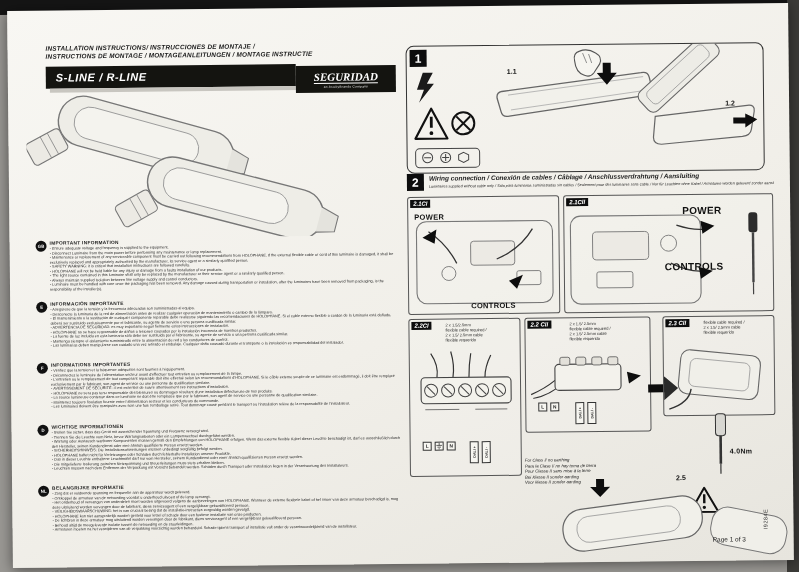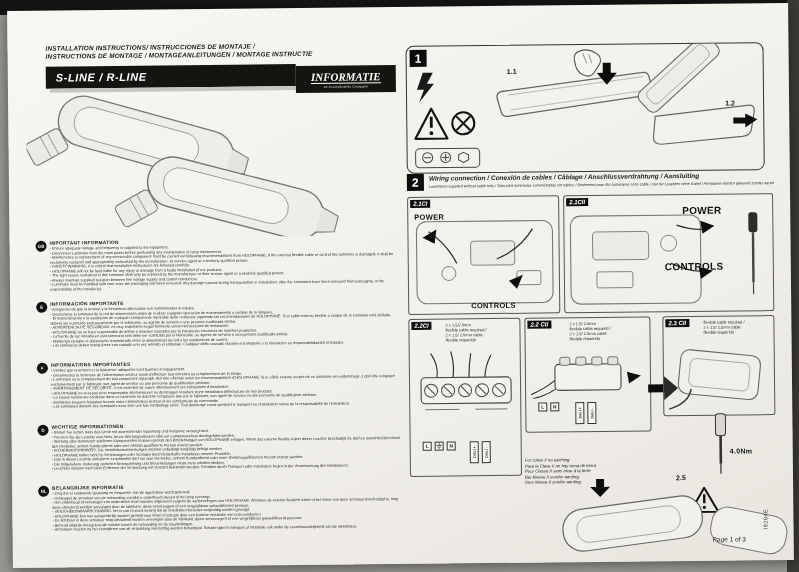--- a/index.html
+++ b/index.html
@@ -47,21 +47,21 @@
 
     <div class="abs doc-title" style="left:38px; top:34px; width:340px;">
       <div>INSTALLATION INSTRUCTIONS/   INSTRUCCIONES DE MONTAJE /</div>
       <div>INSTRUCTIONS DE MONTAGE / MONTAGEANLEITUNGEN / MONTAGE INSTRUCTIE</div>
     </div>
 
     <div class="abs bar sline" style="left:38px; top:56px; width:250px; height:22px;">S-LINE / R-LINE</div>
     <div class="abs" style="left:42px; top:78px; width:248px; height:4px; background:#c8c6c0;"></div>
 
     <div class="abs bar" style="left:288px; top:58px; width:100px; height:27px; display:flex; flex-direction:column; align-items:center; justify-content:center;">
-      <span class="holo">INFORMATIE</span>
+      <span class="holo">SEGURIDAD</span>
       <span class="holo-sub">an AcuityBrands Company</span>
     </div>
 
     <svg class="abs" style="left:18px; top:80px;" width="330" height="148" viewBox="0 0 330 148">
       <g transform="translate(40,0) rotate(16)">
         <rect x="0" y="0" width="180" height="50" rx="25" fill="#eeede7" stroke="#777" stroke-width="1.4"></rect>
         <rect x="16" y="9" width="128" height="32" rx="16" fill="#f4f3ee" stroke="#9a9a9a" stroke-width="0.9"></rect>
         <path d="M176,12 L194,17 L194,33 L176,38" fill="#e4e3dd" stroke="#777" stroke-width="1.1"></path>
         <g transform="translate(6,42) rotate(46)">
           <rect x="-6" y="0" width="24" height="38" rx="4" fill="#eceae4" stroke="#777" stroke-width="1.1"></rect>

